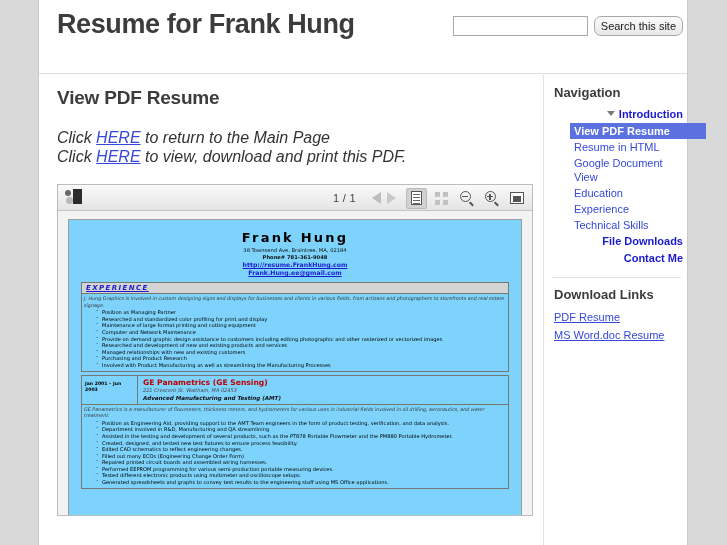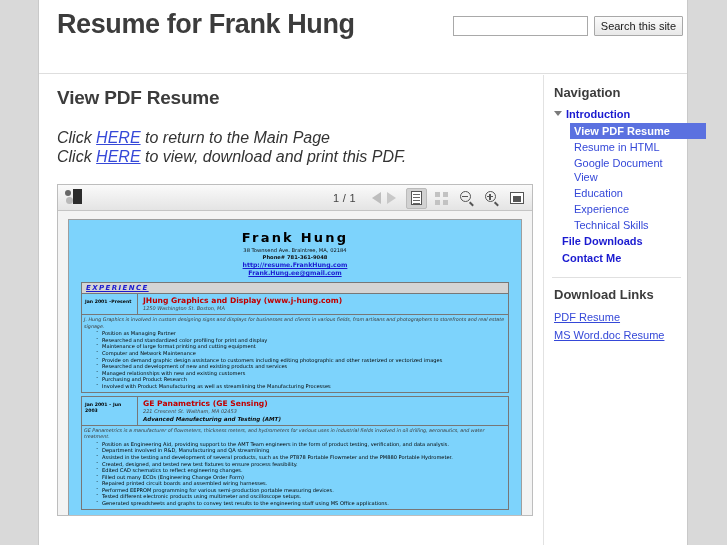--- a/index.html
+++ b/index.html
@@ -57,21 +57,21 @@
     outline: none;
   }
   #search-button {
     height: 20px;
     padding: 0 6px;
     font-size: 11px;
     font-family: "Liberation Sans", sans-serif;
     color: #1a1a1a;
     background: linear-gradient(#fbfbfb, #e8e8e8);
     border: 1px solid #a8a8a8;
-    border-radius: 1px;
+    border-radius: 7px;
     cursor: pointer;
     white-space: nowrap;
   }
   
   #body-wrap {
     position: absolute;
     left: 0; top: 75px;
     width: 648px; height: 470px;
   }
   #main-col {
@@ -354,20 +354,21 @@
     font-weight: bold;
     color: #3c3c3c;
     margin: 2px 0 6px 2px;
   }
   .nav-list { margin: 0; padding: 0; list-style: none; }
   .nav-row {
     display: flex;
     align-items: flex-start;
     font-size: 11px;
     line-height: 15px;
+    justify-content: flex-end;
   }
   .nav-arrow {
     width: 0; height: 0;
     border-left: 4px solid transparent;
     border-right: 4px solid transparent;
     border-top: 5px solid #7a7a7a;
     margin: 5px 4px 0 2px;
     flex: 0 0 auto;
     cursor: pointer;
   }
@@ -481,27 +482,20 @@
           <div id="pdf-stage">
             <div id="pdf-page">
               <div class="r-name">Frank Hung</div>
               <div class="r-addr">38 Townsend Ave.  Braintree, MA, 02184</div>
               <div class="r-phone">Phone# 781-361-9048</div>
               <div class="r-link">http://resume.FrankHung.com</div>
               <div class="r-link">Frank.Hung.ee@gmail.com</div>
 
               <div class="r-sect">EXPERIENCE</div>
 
-              <div class="r-job">
-                <div class="r-date">Jan 2001 –Present</div>
-                <div class="r-jobinfo">
-                  <div class="r-company">JHung Graphics and Display (www.j-hung.com)</div>
-                  <div class="r-loc">1250 Washington St.  Boston, MA</div>
-                </div>
-              </div>
               <div class="r-desc">J. Hung Graphics is involved in custom designing signs and displays for businesses and clients in various fields, from artisans and photographers to storefronts and real estate signage.</div>
               <ul class="r-bullets">
                 <li>Position as Managing Partner</li>
                 <li>Researched and standardized color profiling for print and display</li>
                 <li>Maintenance of large format printing and cutting equipment</li>
                 <li>Computer and Network Maintenance</li>
                 <li>Provide on demand graphic design assistance to customers including editing photographic and other rasterized or vectorized images</li>
                 <li>Researched and development of new and existing products and services</li>
                 <li>Managed relationships with new and existing customers</li>
                 <li>Purchasing and Product Research</li>

